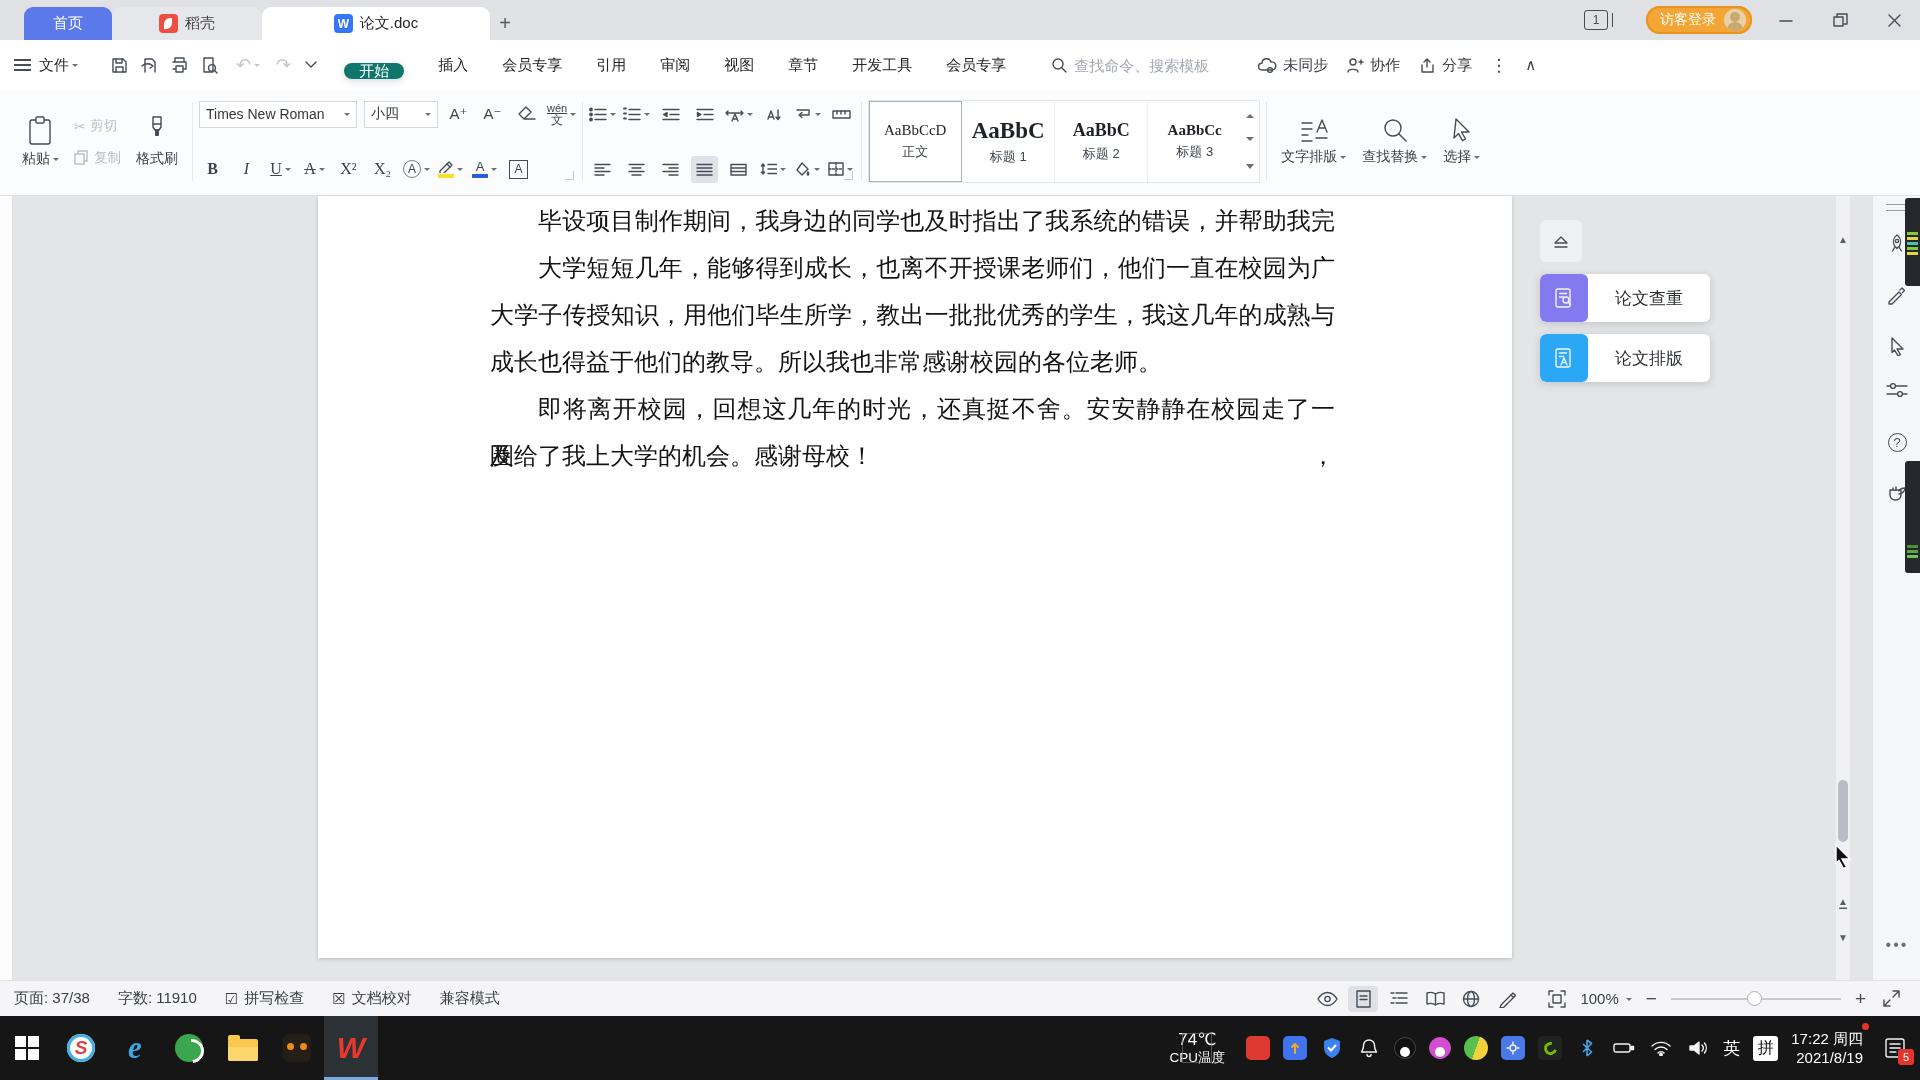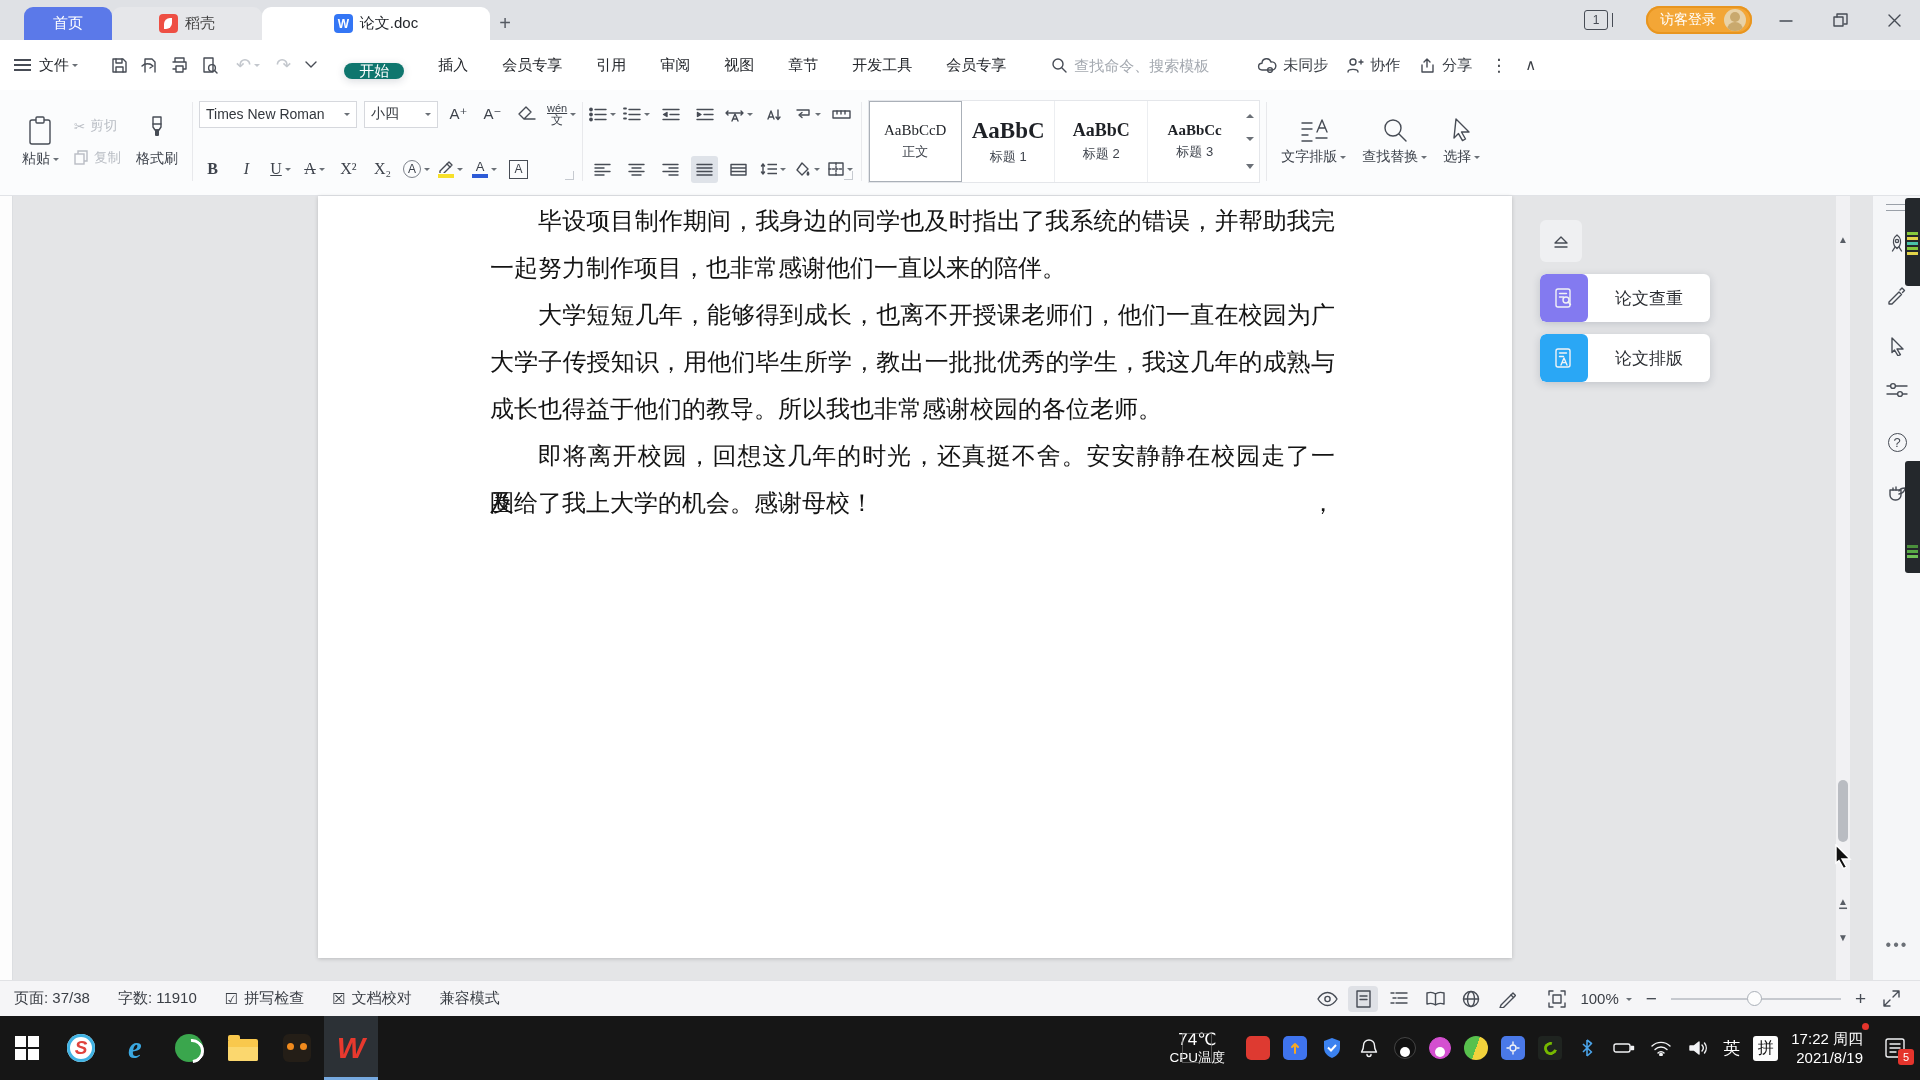--- a/index.html
+++ b/index.html
@@ -589,21 +589,20 @@
       </span>
   </div>
 </div>
 
 <div id="docarea">
   <div id="leftstrip"></div>
 
   <div id="page">
     <div id="textblock">
       <div class="dline ind fill">毕设项目制作期间，我身边的同学也及时指出了我系统的错误，并帮助我完</div>
-      <div class="dline">一起努力制作项目，也非常感谢他们一直以来的陪伴。</div>
       <div class="dline ind fill">大学短短几年，能够得到成长，也离不开授课老师们，他们一直在校园为广</div>
       <div class="dline fill">大学子传授知识，用他们毕生所学，教出一批批优秀的学生，我这几年的成熟与</div>
       <div class="dline">成长也得益于他们的教导。所以我也非常感谢校园的各位老师。</div>
       <div class="dline ind fill">即将离开校园，回想这几年的时光，还真挺不舍。安安静静在校园走了一圈，</div>
       <div class="dline">及给了我上大学的机会。感谢母校！</div>
     </div>
   </div>
 
   <div id="sidepanel">
     <div class="eject">

